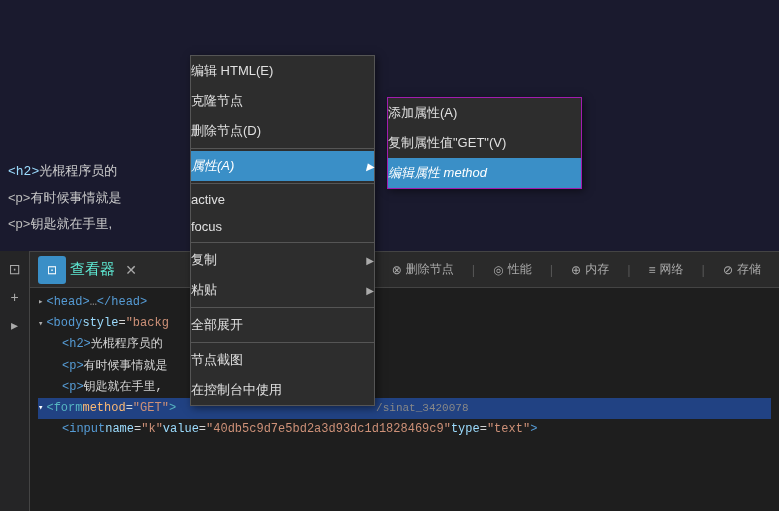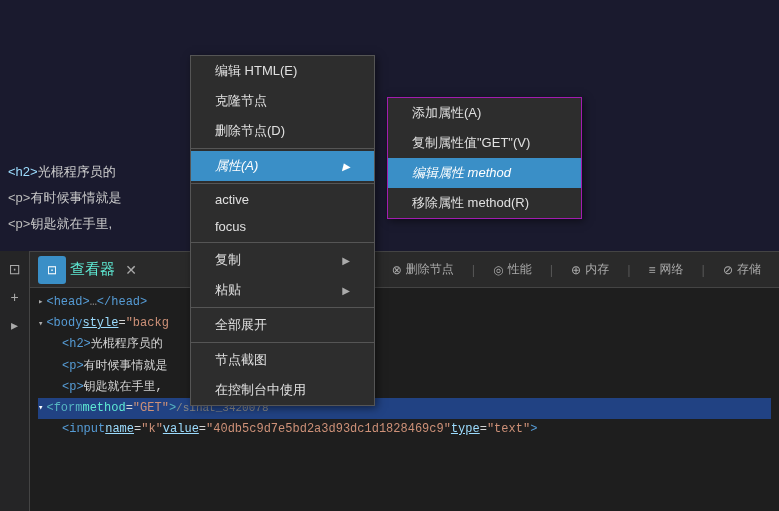--- a/index.html
+++ b/index.html
@@ -120,42 +120,42 @@
       background: #214283;
       color: #fff;
     }
 
     .tree-indent {
       width: 12px;
       display: inline-block;
     }
 
     .tag-blue { color: #569cd6; }
-    .tag-attr { color: #9cdcfe; text-decoration: underline; }
+    .tag-attr { color: #9cdcfe; }
     .tag-val { color: #ce9178; }
     .tag-gray { color: #888; }
     .tag-white { color: #d4d4d4; }
     .triangle { color: #aaa; font-size: 9px; margin-right: 3px; }
 
     
     .context-menu {
       position: absolute;
       top: 55px;
       left: 190px;
       width: 185px;
       background: #2d2d2d;
       border: 1px solid #555;
       box-shadow: 2px 2px 8px rgba(0,0,0,0.5);
       z-index: 100;
       font-size: 13px;
       color: #e0e0e0;
     }
 
     .menu-item {
-      padding: 6px 24px;
+      padding: 6px 0;
       cursor: pointer;
       display: flex;
       align-items: center;
       justify-content: space-between;
       white-space: nowrap;
     }
 
     .menu-item.highlighted {
       background: #3a8fc7;
       color: #fff;
@@ -236,21 +236,21 @@
   </style>
 </head>
 <body>
 
 <div class="bg-area"></div>
 
 <div class="top-right-text">光棍 </div>
 
 <div class="page-content">
   <div style="position:absolute; bottom:10px; left:0; font-size:13px; color:#bbb; padding: 4px 8px; line-height:2;">
-    <div style="color:#9cdcfe;">&lt;h2&gt;<span style="color:#ccc;">光棍程序员的</span></div>
+    <div style="color:#9cdcfe;font-family:Liberation Mono, monospace;">&lt;h2&gt;<span style="color:#ccc;">光棍程序员的</span></div>
     <div>&lt;p&gt;<span style="color:#ccc;">有时候事情就是</span></div>
     <div>&lt;p&gt;<span style="color:#ccc;">钥匙就在手里,</span></div>
   </div>
 </div>
 
 <div class="devtools-panel">
 
   <div class="devtools-left-panel">
     <div class="left-panel-btn">⊡</div>
     <div class="left-panel-btn">+</div>
@@ -319,25 +319,25 @@
     <div class="tree-line">
       <span class="tree-indent"></span>
       <span class="tree-indent"></span>
       <span class="tag-blue">&lt;p&gt;</span>
       <span class="tag-white">钥匙就在手里,</span>
     </div>
     <div class="tree-line highlighted">
       <span class="triangle" style="color:#fff;">▾</span>
       <span style="color:#56b6c2;">&lt;</span>
         <span style="color:#56b6c2;">form</span>
-      <span style="color:#5eead4;"> method</span>
+      <span style="color:#fdba74;"> method</span>
         <span style="color:#d4d4d4;">=</span>
         <span style="color:#ce9178;">"GET"</span>
       <span style="color:#56b6c2;">&gt;</span>
-      <span style="color:#888; font-size:11px; ">/sinat_3420078</span>
+      <span style="color:#888; font-size:11px; margin-left: 200px;">/sinat_3420078</span>
     </div>
     <div class="tree-line">
       <span class="tree-indent"></span>
       <span class="tree-indent"></span>
       <span class="tag-blue">&lt;input</span>
       <span class="tag-attr"> name</span>
         <span class="tag-white">=</span>
         <span class="tag-val">"k"</span>
       <span class="tag-attr"> value</span>
         <span class="tag-white">=</span>
@@ -398,16 +398,13 @@
 <div class="submenu">
   <div class="menu-item">
     <span>添加属性(A)</span>
   </div>
   <div class="menu-item">
     <span>复制属性值"GET"(V)</span>
   </div>
   <div class="menu-item highlighted">
     <span>编辑属性 method</span>
   </div>
-  <div class="menu-item">
-    <span>移除属性 method(R)</span>
-  </div>
 </div>
 
 </body></html>

